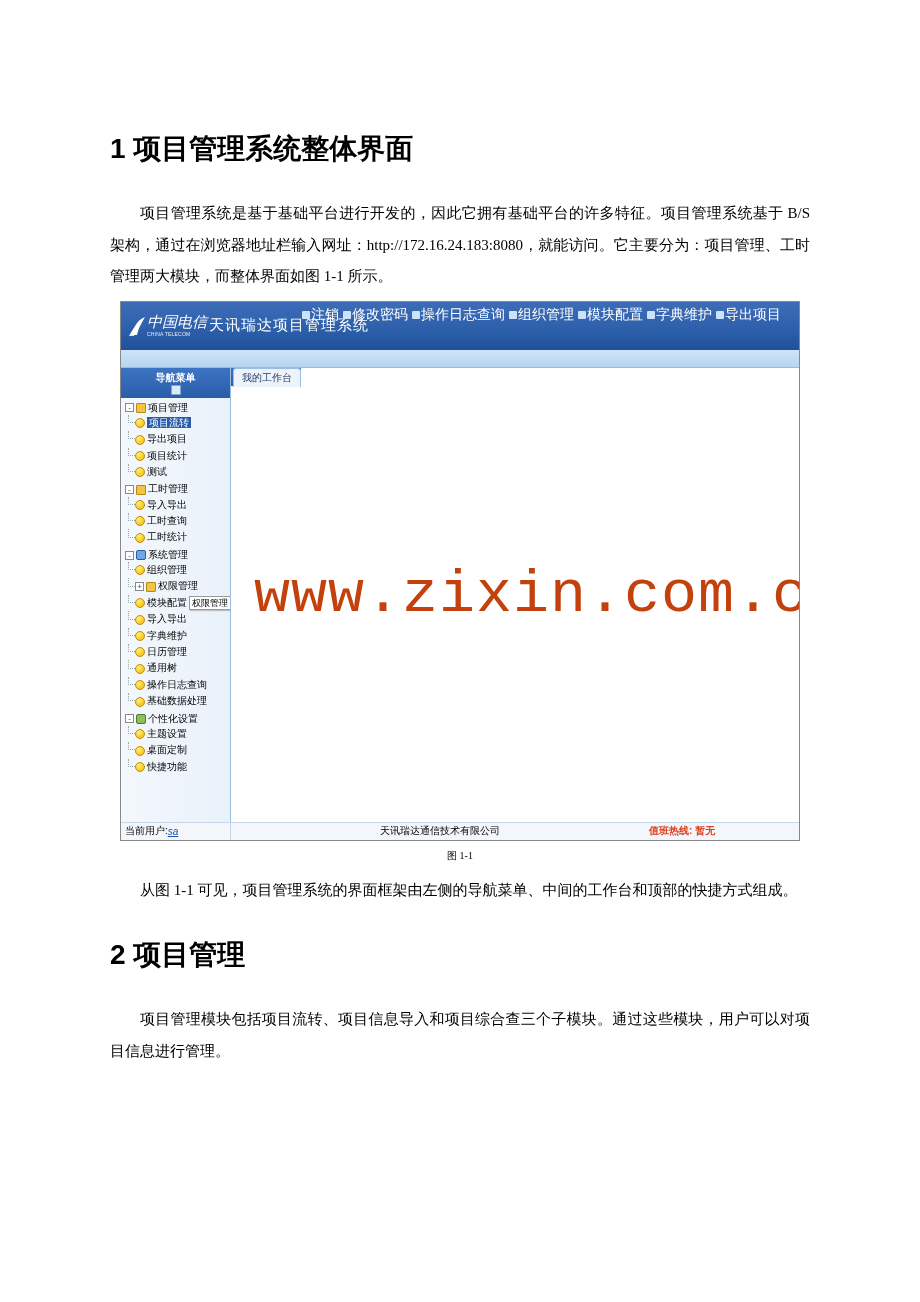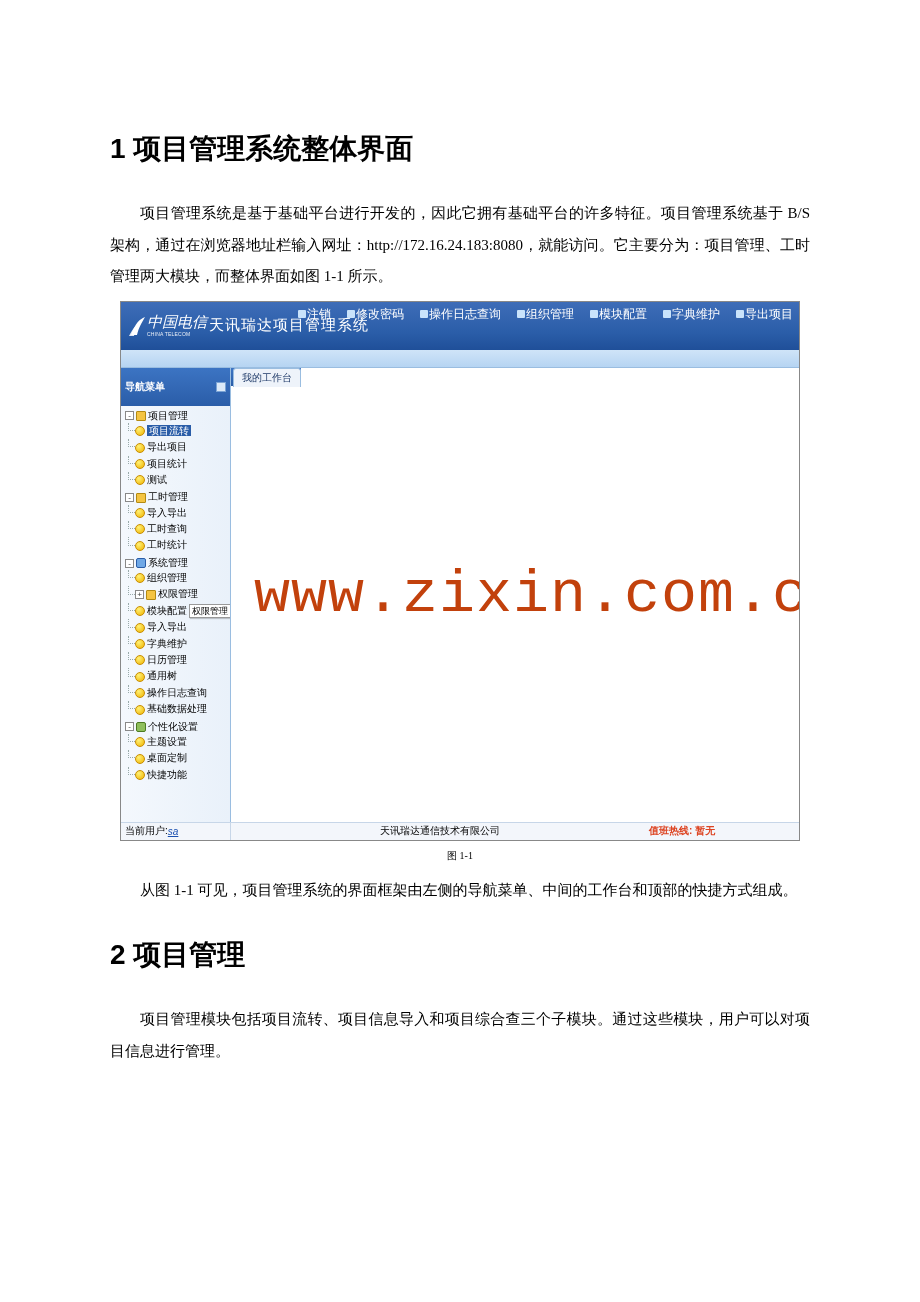--- a/index.html
+++ b/index.html
@@ -54,23 +54,23 @@
     }
     .logo-block { display: flex; align-items: center; }
     .ct-logo { 
       width: 20px; height: 22px; position: relative;
     }
     .ct-logo svg { width: 100%; height: 100%; }
     .brand-cn { font-family: "KaiTi","STKaiti",serif; font-style: italic; font-size: 15px; line-height: 1; }
     .brand-sub { font-size: 5px; letter-spacing: 0.2px; opacity: .9; display:block; margin-top:1px;}
     .app-title { font-size: 15px; font-family: Liberation Sans, sans-serif; margin-left: 2px; letter-spacing: 1px; }
     .header-links {
-      position: absolute; right: 6px; top: 4px;
-      display: flex; gap: 16px;
-      font-size: 12px;
+      position: absolute; right: 18px; top: 4px;
+      display: flex; gap: 4px;
+      font-size: 14px;
     }
     .header-links span { display:inline-flex; align-items:center; gap:1px; cursor:pointer; }
     .linkicon { width:8px;height:8px; background:#c9e3fb; display:inline-block; border-radius:1px; }
     
     .header-band {
       height: 18px;
       background: linear-gradient(#cfe4f8, #b6d4f2);
       border-bottom: 1px solid #9abde0;
     }
     
@@ -84,24 +84,25 @@
       display: flex;
       flex-direction: column;
       border-right: 1px solid #9abde0;
       background: #fff;
     }
     .sidebar-title {
       background: linear-gradient(#3c74c3,#2a5da8);
       color: #fff;
       font-size: 10px;
       font-weight: bold;
-      padding: 12px 4px;
+      padding: 3px 4px;
       display: flex;
       justify-content: space-between;
       align-items:center;
+      flex-direction:column;
     }
     .collapse-btn { width:10px;height:10px;background:#dbe9f8;border:1px solid #7aa3d4; }
     .tree {
       flex: 1;
       overflow: auto;
       padding: 2px 0 2px 2px;
       font-size: 10px;
       line-height: 1.4;
       background: linear-gradient(to right,#f4f8fd,#e9f1fa);
     }

